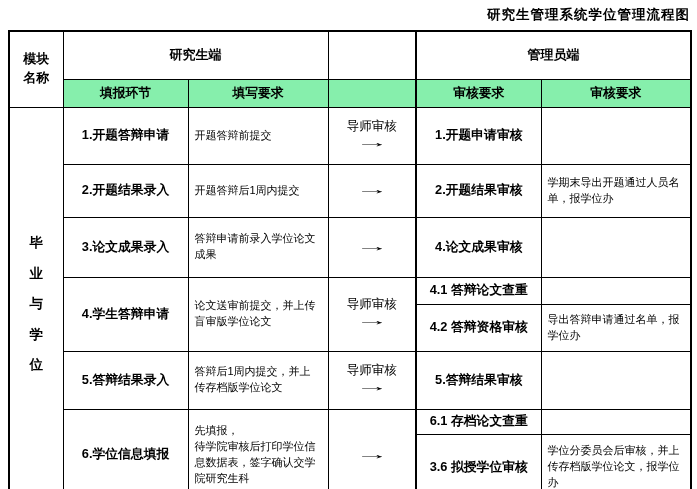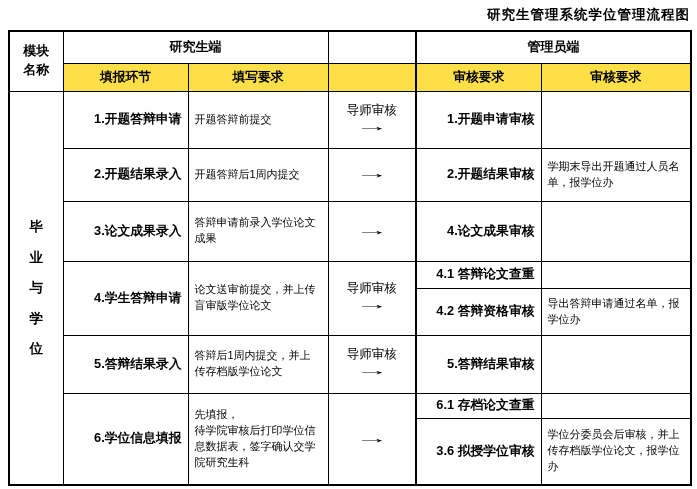--- a/index.html
+++ b/index.html
@@ -21,23 +21,23 @@
   }
   td,th{
     border:1px solid #000;
     padding:2px 6px;
     font-size:12.5px;font-weight:normal;
     vertical-align:middle;
     overflow:hidden;
     line-height:1.45;
   }
   th{font-weight:bold;font-size:13px;text-align:center;padding:2px 2px;}
-  .gray{background:#fde047;}
+  .gray{background:#86efac;}
   .thickL{border-left:2px solid #000;}
-  .stepcell{font-weight:bold;text-align:right;font-size:12.8px;}
+  .stepcell{font-weight:bold;text-align:center;font-size:12.8px;}
   .reqcell{text-align:left;font-size:11px;}
   .flowcell{text-align:center;padding:8px 2px;}
   .flowlabel{display:block;font-size:12.5px;line-height:1.2;}
   .arrow{display:inline-block;transform:scaleX(2.4);font-size:14px;line-height:1.1;}
   .modulecell{text-align:center;vertical-align:middle;}
   .vstack{display:flex;flex-direction:column;align-items:center;gap:17px;}
   .vchar{font-weight:bold;font-size:13.5px;line-height:1;}
   .prelines{white-space:pre-line;}
   .hdr2{font-size:12.8px;}
 </style>
@@ -50,21 +50,21 @@
   <colgroup>
     <col style="width:54px">
       <col style="width:125px">
       <col style="width:140px">
     <col style="width:88px">
       <col style="width:125px">
       <col style="width:150px">
   </colgroup>
 
   <tbody>
-      <tr style="height:32px">
+      <tr style="height:48px">
     <th rowspan="2" class="prelines">模块
 名称</th>
     <th colspan="2">研究生端</th>
     <th></th>
     <th colspan="2" class="thickL">管理员端</th>
   </tr>
 
   <tr style="height:28px">
     <th class="gray hdr2">填报环节</th>
     <th class="gray hdr2">填写要求</th>

